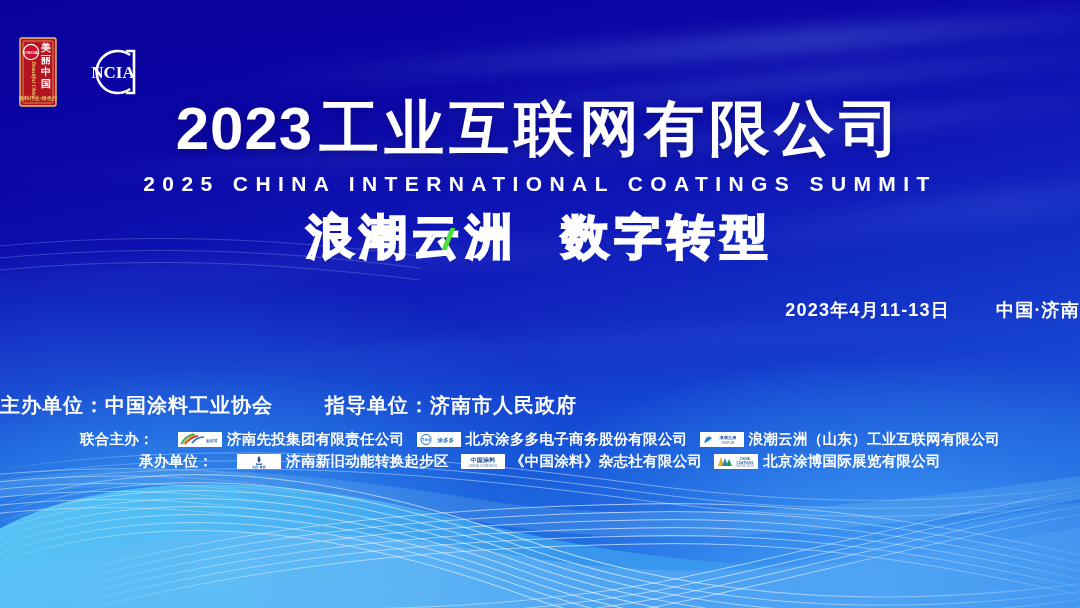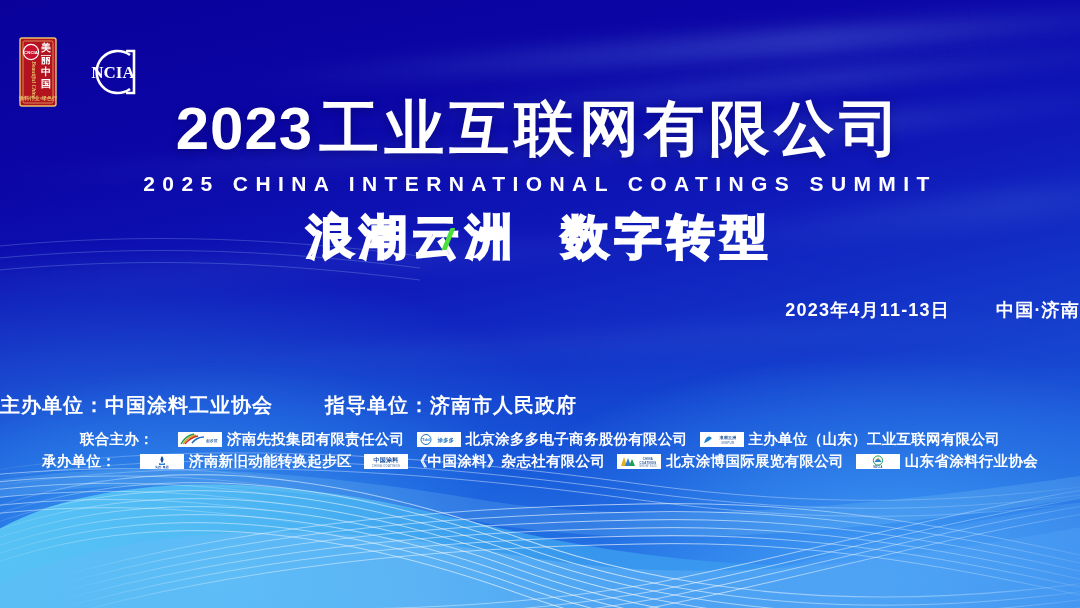--- a/index.html
+++ b/index.html
@@ -343,21 +343,21 @@
 
         <span class="pitem">
           <span class="badge">
             <svg width="44" height="15" viewBox="0 0 44 15">
               <rect width="44" height="15" fill="#fff"></rect>
               <path d="M4 11 C6 4 9 3 12 6 C9 9 7 10 4 11 Z" fill="#1d7fd0"></path>
               <text x="28" y="7" text-anchor="middle" font-family="'DejaVu Sans',sans-serif" font-size="4" font-weight="700" fill="#1b4f9c">浪潮云洲</text>
               <text x="28" y="12" text-anchor="middle" font-family="'Liberation Sans',sans-serif" font-size="3" fill="#6a8ab5">INSPUR</text>
             </svg>
           </span>
-          <span class="pname">主办单位（山东）工业互联网有限公司</span>
+          <span class="pname">浪潮云洲（山东）工业互联网有限公司</span>
         </span>
       </div>
 
       <div class="prow">
         <span class="rowlabel">承办单位：</span>
 
         <span class="pitem">
           <span class="badge">
             <svg width="44" height="15" viewBox="0 0 44 15">
               <rect width="44" height="15" fill="#fff"></rect>
@@ -388,29 +388,17 @@
               <path d="M8 12 L11 4 L14 12 Z" fill="#2f7fd0"></path>
               <path d="M12 12 L15 5 L18 12 Z" fill="#1f9d55"></path>
               <text x="31" y="6" text-anchor="middle" font-family="'Liberation Sans',sans-serif" font-size="2.8" font-weight="700" fill="#1b4f9c">CHINA</text>
               <text x="31" y="9.6" text-anchor="middle" font-family="'Liberation Sans',sans-serif" font-size="2.8" font-weight="700" fill="#1b4f9c">COATINGS</text>
               <text x="31" y="13" text-anchor="middle" font-family="'Liberation Sans',sans-serif" font-size="2.6" fill="#7a93b5">SHOW 2023</text>
             </svg>
           </span>
           <span class="pname">北京涂博国际展览有限公司</span>
         </span>
 
-        <span class="pitem">
-          <span class="badge">
-            <svg width="44" height="15" viewBox="0 0 44 15">
-              <rect width="44" height="15" fill="#fff"></rect>
-              <circle cx="22" cy="6.5" r="4.6" fill="none" stroke="#1f9d55" stroke-width="1"></circle>
-              <path d="M18.5 8 C20.5 4 23.5 4 25.5 8 Z" fill="#2f7fd0"></path>
-              <path d="M20 6 C21 3.6 23 3.6 24 6" fill="none" stroke="#d4a017" stroke-width=".9"></path>
-              <text x="22" y="14" text-anchor="middle" font-family="'Liberation Sans',sans-serif" font-size="2.6" fill="#1b4f9c">SDCIA</text>
-            </svg>
-          </span>
-          <span class="pname">山东省涂料行业协会</span>
-        </span>
       </div>
 
     </div>
   </div>
 </div>
 
 </body></html>

